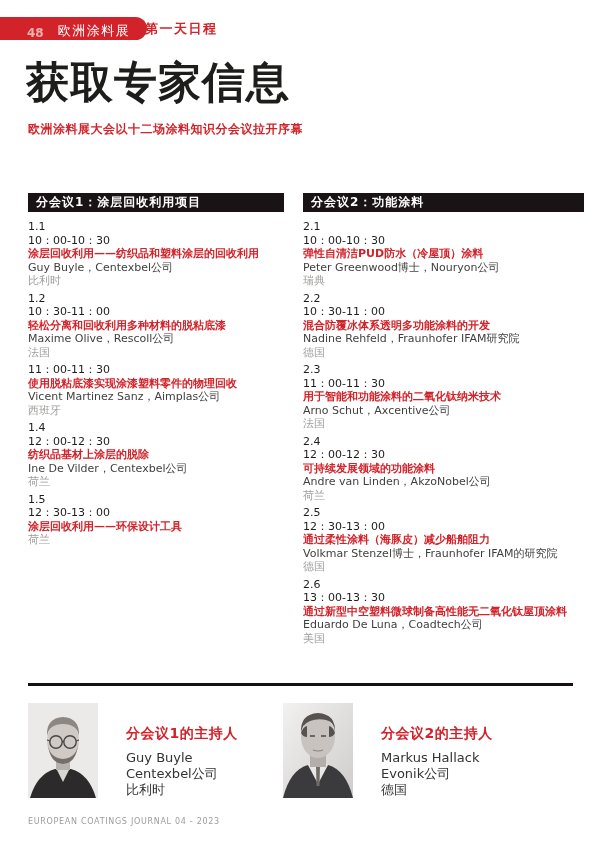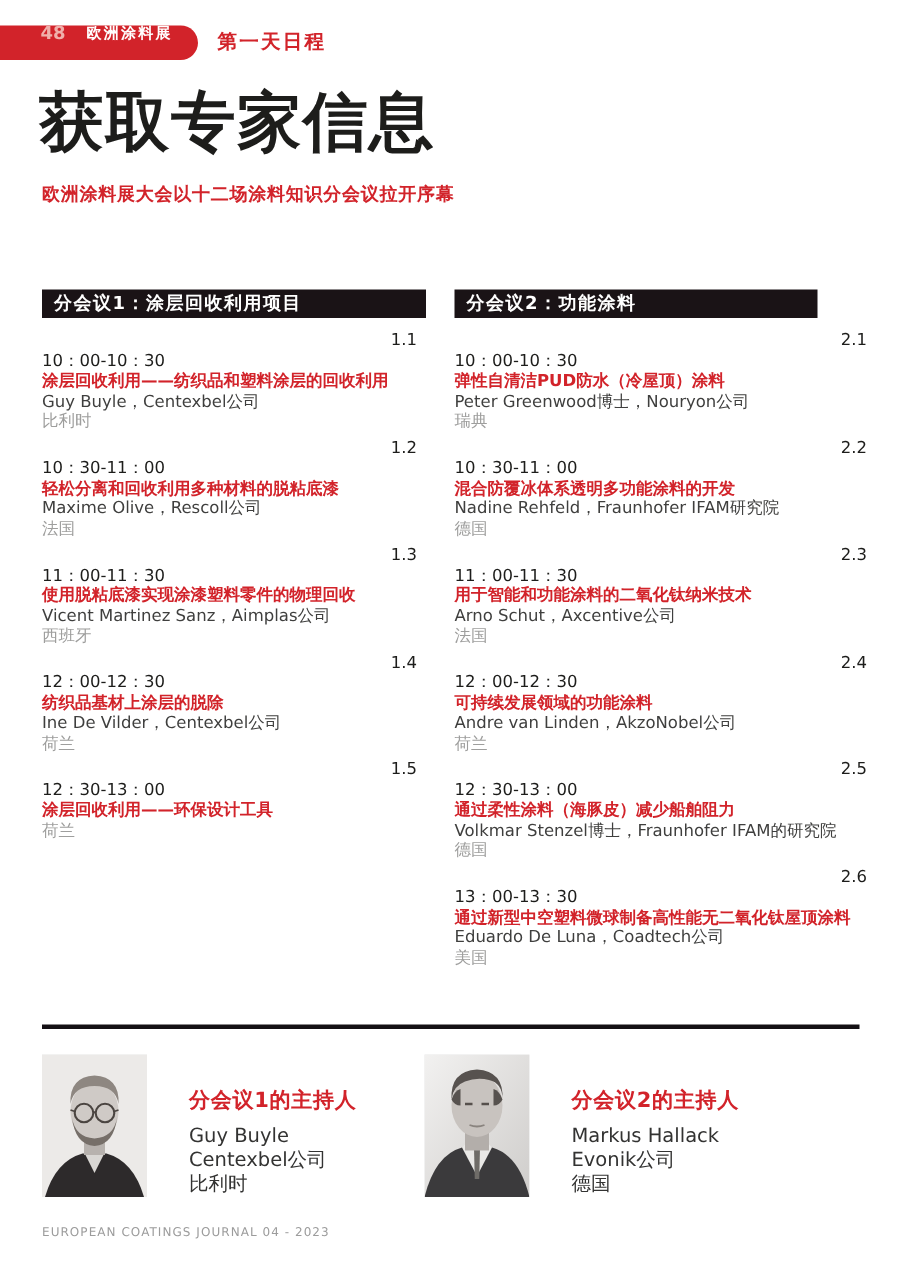--- a/index.html
+++ b/index.html
@@ -7,24 +7,24 @@
   body { font-family:"DejaVu Sans","Liberation Sans",sans-serif; }
   .page {
     position:relative; width:600px; height:849px; background:#ffffff;
     overflow:hidden; margin:0 auto;
   }
 
   
   .pill {
     position:absolute; left:0; top:17px; height:23px;
     background:#d2232a; border-radius:0 11.5px 11.5px 0;
-    display:flex; align-items:center; padding:0 17px 14px 27px; gap:14px;
+    display:flex; align-items:flex-end; padding:0 17px 0 27px; gap:14px;
   }
   .pgnum { color:#f0b0ab; font-weight:bold; font-size:12px; }
-  .section-name { color:#ffffff; font-weight:bold; font-size:10px; letter-spacing:1.5px; }
+  .section-name { color:#ffffff; font-weight:normal; font-size:13px; letter-spacing:1.5px; }
   .daylabel {
     position:absolute; left:145px; top:17px; height:23px; line-height:23px;
     color:#d2232a; font-weight:bold; font-size:13px; letter-spacing:1.5px;
   }
 
   
   .title {
     position:absolute; left:26px; top:56px; font-size:43px; line-height:52px;
     color:#1d1d1b; font-weight:800; letter-spacing:1px;
   }
@@ -35,24 +35,24 @@
 
   
   .col { position:absolute; top:193px; }
   .col-left  { left:28px;  width:250px; }
   .col-right { left:303px; width:275px; }
   .bar {
     height:19px; line-height:19px; background:#1a1316; color:#ffffff;
     font-size:12px; font-weight:bold; padding-left:8px; letter-spacing:1px;
   }
   .col-left  .bar { width:256px; }
-  .col-right .bar { width:242px; }
+  .col-right .bar { width:281px; }
   .items { margin-top:8px; }
   .item { font-size:11px; line-height:13.5px; margin-bottom:4px; }
-  .item .no   { color:#1d1d1b;text-align:right; }
+  .item .no   { color:#1d1d1b; }
   .item .time { color:#1d1d1b; }
   .item .ttl  { color:#d2232a; font-weight:bold; }
   .item .spk  { color:#3f3f3e; }
   .item .cty  { color:#9e9e9d; }
 
   
   .divider { position:absolute; left:28px; top:683px; width:545px; height:3px; background:#141014; }
   .mod { position:absolute; top:703px; display:flex; gap:28px; }
   .mod1 { left:28px; }
   .mod2 { left:283px; }
@@ -93,21 +93,20 @@
         <div class="cty">比利时</div>
       </div>
       <div class="item">
         <div class="no">1.2</div>
         <div class="time">10：30-11：00</div>
         <div class="ttl">轻松分离和回收利用多种材料的脱粘底漆</div>
         <div class="spk">Maxime Olive，Rescoll公司</div>
         <div class="cty">法国</div>
       </div>
       <div class="item">
-        <div class="no">1.3</div>
         <div class="time">11：00-11：30</div>
         <div class="ttl">使用脱粘底漆实现涂漆塑料零件的物理回收</div>
         <div class="spk">Vicent Martinez Sanz，Aimplas公司</div>
         <div class="cty">西班牙</div>
       </div>
       <div class="item">
         <div class="no">1.4</div>
         <div class="time">12：00-12：30</div>
         <div class="ttl">纺织品基材上涂层的脱除</div>
         <div class="spk">Ine De Vilder，Centexbel公司</div>

